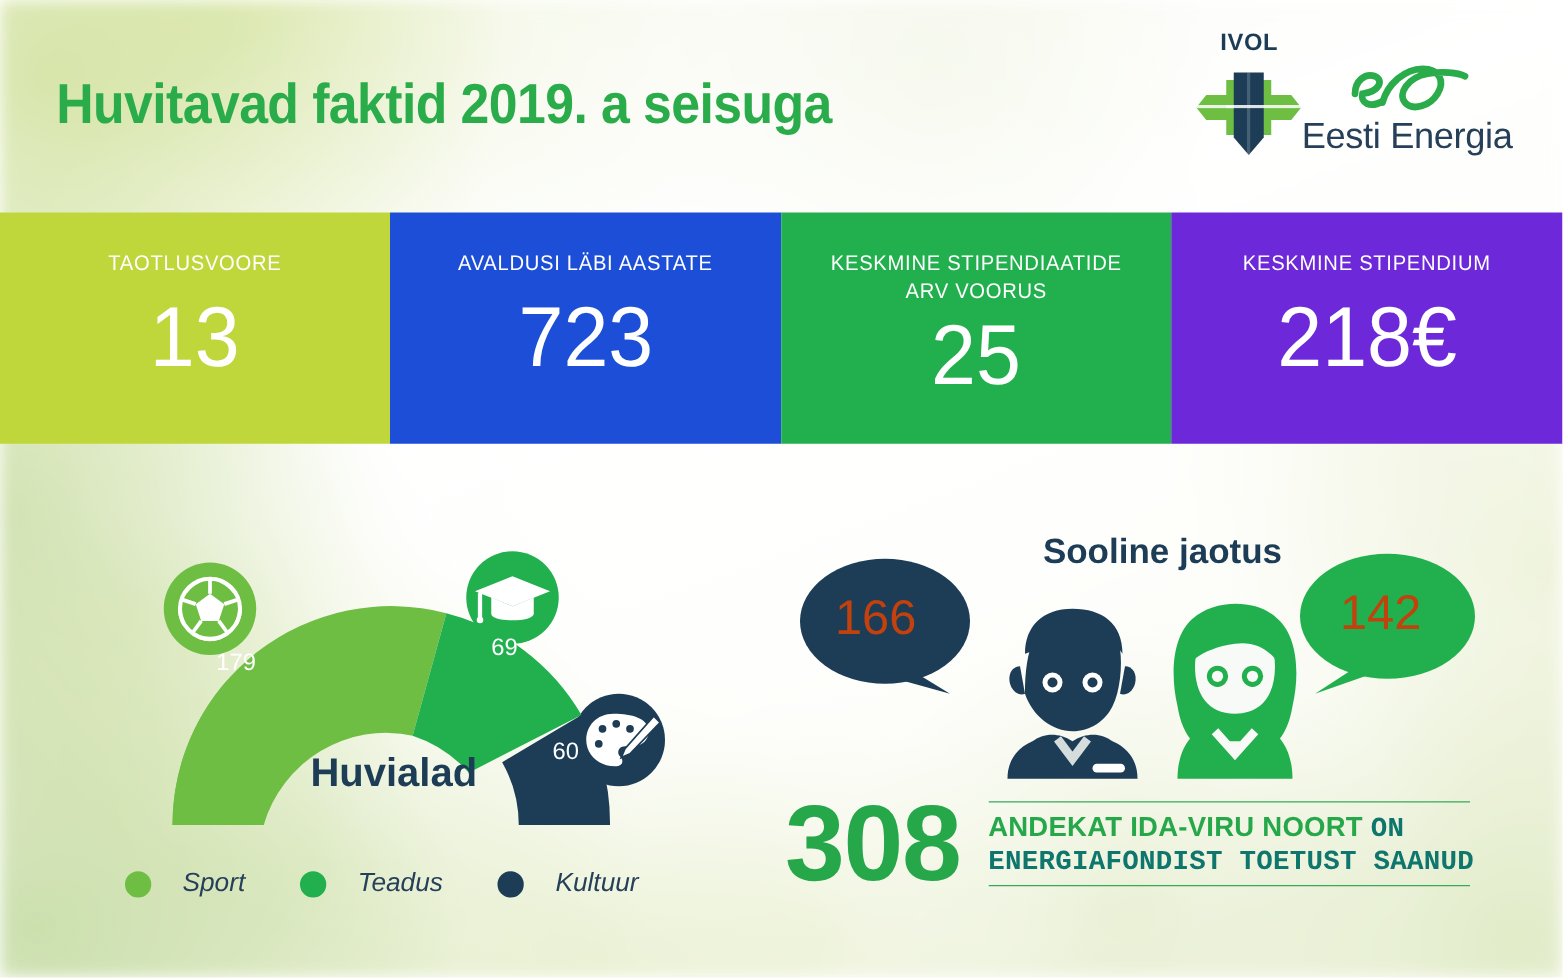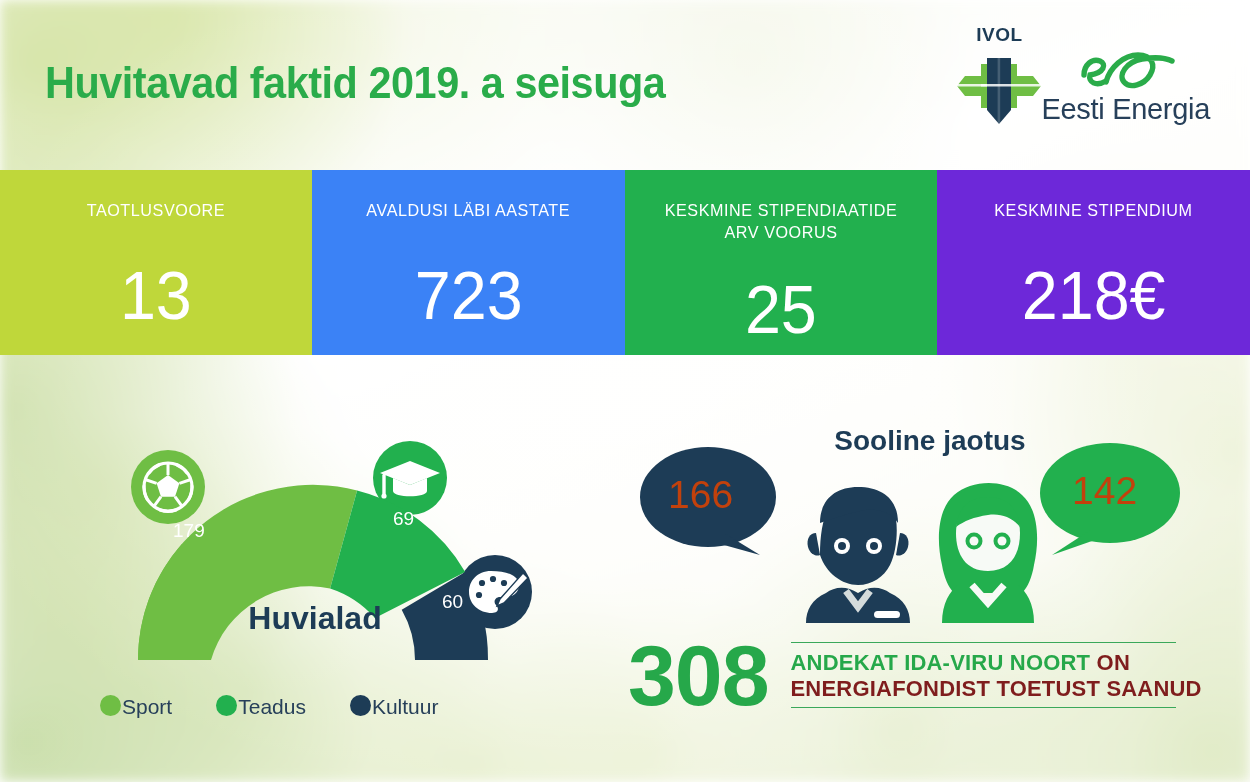--- a/index.html
+++ b/index.html
@@ -74,21 +74,21 @@
     margin-top: -4px;
   }
 
   
   .statbar {
     position: absolute; left: 0; top: 170px; width: 1250px; height: 185px;
     display: flex;
   }
   .stat {
     display: flex; flex-direction: column; align-items: center; justify-content: flex-start;
-    color: #ffffff; box-sizing: border-box; padding-top: 30px; gap: 25px;
+    color: #ffffff; box-sizing: border-box; padding-top: 30px;
   }
   .stat-label {
     font-size: 17px; letter-spacing: 0.6px; text-align: center; line-height: 1.3;
     font-family: "Liberation Sans Narrow", "Liberation Sans", sans-serif;
     transform: scaleX(0.95);
   }
   .stat-value {
     font-size: 68px; line-height: 1; margin-top: 14px; font-weight: normal;
     font-family: "Liberation Sans Narrow", "Liberation Sans", sans-serif;
     transform: scaleX(0.95);
@@ -105,21 +105,21 @@
   }
   .seg-val {
     position: absolute; color: #ffffff; font-size: 19px;
     font-family: "Liberation Sans Narrow", "Liberation Sans", sans-serif;
   }
 
   .legend {
     position: absolute; left: 100px; top: 695px;
     display: flex; align-items: center; gap: 44px;
   }
-  .legend-item { display: flex; gap: 1px; }
+  .legend-item { display: flex; align-items: center; gap: 25px; font-style: italic; }
   .legend-dot { width: 21px; height: 21px; border-radius: 50%; }
   .legend-text {
     font-size: 21px; color: #27405a;
     font-family: "Liberation Sans Narrow", "Liberation Sans", sans-serif;
   }
 
   
   .gender { position: absolute; left: 620px; top: 415px; width: 600px; height: 215px; }
   .gender-title {
     position: absolute; left: 160px; top: 10px; width: 300px; text-align: center;
@@ -141,21 +141,21 @@
   .bottom-textbox {
     border-top: 1.5px solid #3aa85a; border-bottom: 1.5px solid #3aa85a;
     padding: 7px 0 6px 0; width: 385px;
   }
   .bottom-line {
     font-size: 22px; line-height: 1.18; letter-spacing: 0.2px;
     font-family: "Liberation Sans Narrow", "Liberation Sans", sans-serif;
     white-space: nowrap;
   }
   .g { color: #26a84a; font-weight: bold; }
-  .n { color: #7f1d1d; font-weight: bold; }
+  .n { color: #0f766e; font-weight: bold; font-family: Liberation Mono, monospace; }
 </style>
 </head>
 <body>
 
 <div id="page">
   <div class="bg"></div>
   <div class="bg-soft"></div>
 
   <div class="header">
     <div class="title">Huvitavad faktid 2019. a seisuga</div>
@@ -183,21 +183,21 @@
         <div class="ee-word">Eesti Energia</div>
       </div>
     </div>
   </div>
 
   <div class="statbar">
     <div class="stat" style="width:312px;background:#bfd73a">
       <div class="stat-label">TAOTLUSVOORE</div>
       <div class="stat-value">13</div>
     </div>
-    <div class="stat" style="width:313px;background:#3b82f6">
+    <div class="stat" style="width:313px;background:#1d4ed8">
       <div class="stat-label">AVALDUSI LÄBI AASTATE</div>
       <div class="stat-value">723</div>
     </div>
     <div class="stat two-line" style="width:312px;background:#22b04e">
       <div class="stat-label" style="width:260px">KESKMINE STIPENDIAATIDE ARV VOORUS</div>
       <div class="stat-value" style="margin-top:6px">25</div>
     </div>
     <div class="stat" style="width:313px;background:#6d28d9">
       <div class="stat-label">KESKMINE STIPENDIUM</div>
       <div class="stat-value">218€</div>

